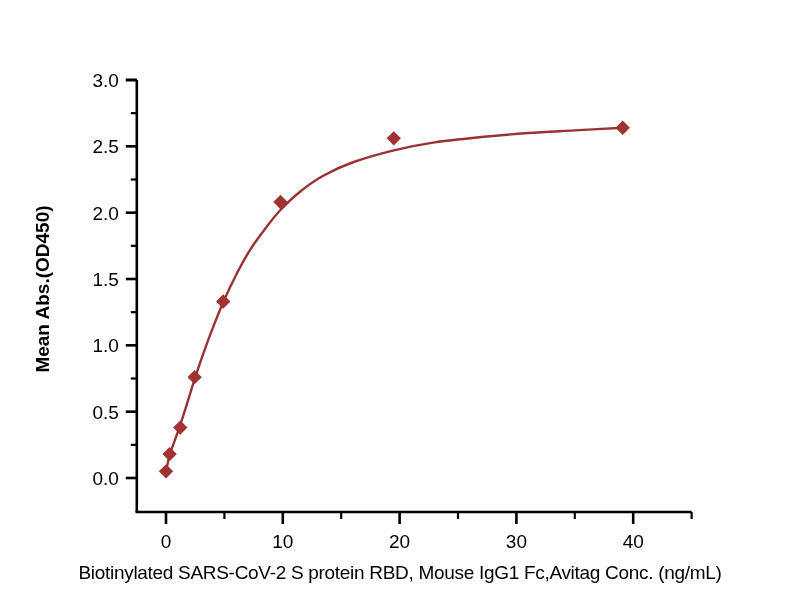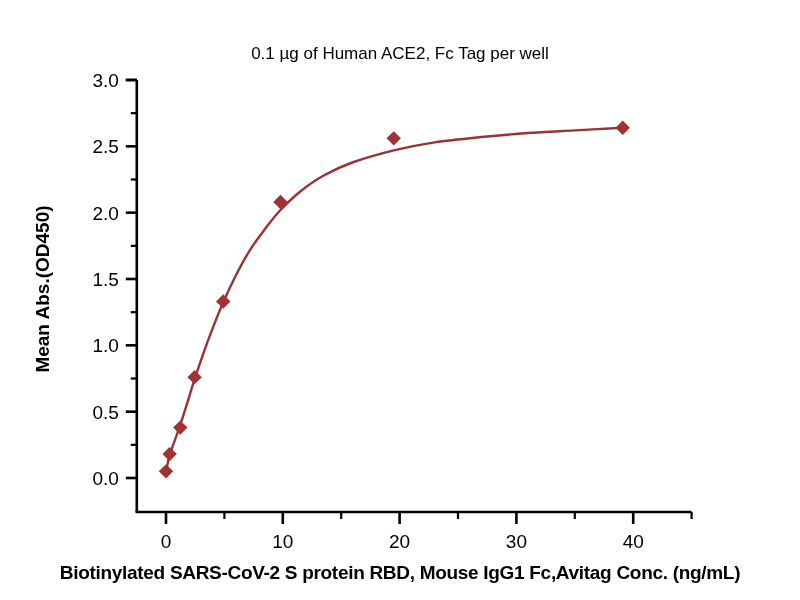--- a/index.html
+++ b/index.html
@@ -54,21 +54,21 @@
     transform-origin: center center;
     white-space: nowrap;
   }
   #x-axis-title {
     position: absolute;
     top: 562px;
     left: 0;
     width: 800px;
     text-align: center;
     font-size: 19px;
-    font-weight: bold;
+    font-weight: normal;
     color: #000000;
     letter-spacing: -0.3px;
     white-space: nowrap;
   }
   #plot-svg {
     position: absolute;
     top: 0;
     left: 0;
   }
   .tick-label {
@@ -76,21 +76,20 @@
     font-size: 19px;
     fill: #000000;
   }
 </style>
 </head>
 <body>
 
 <div id="figure">
 
 
-  <div id="chart-subtitle">0.1 µg of Human ACE2, Fc Tag per well</div>
 
   <div id="y-axis-title">Mean Abs.(OD450)</div>
 
   <div id="x-axis-title">Biotinylated SARS-CoV-2 S protein RBD, Mouse IgG1 Fc,Avitag Conc. (ng/mL)</div>
 
   <svg id="plot-svg" width="800" height="600">
     <g id="axes-group">
         <line x1="136.8" y1="80" x2="136.8" y2="512" stroke="#000" stroke-width="2.6"></line>
         <line x1="135.5" y1="512" x2="691.6" y2="512" stroke="#000" stroke-width="2.6"></line>
       </g>

